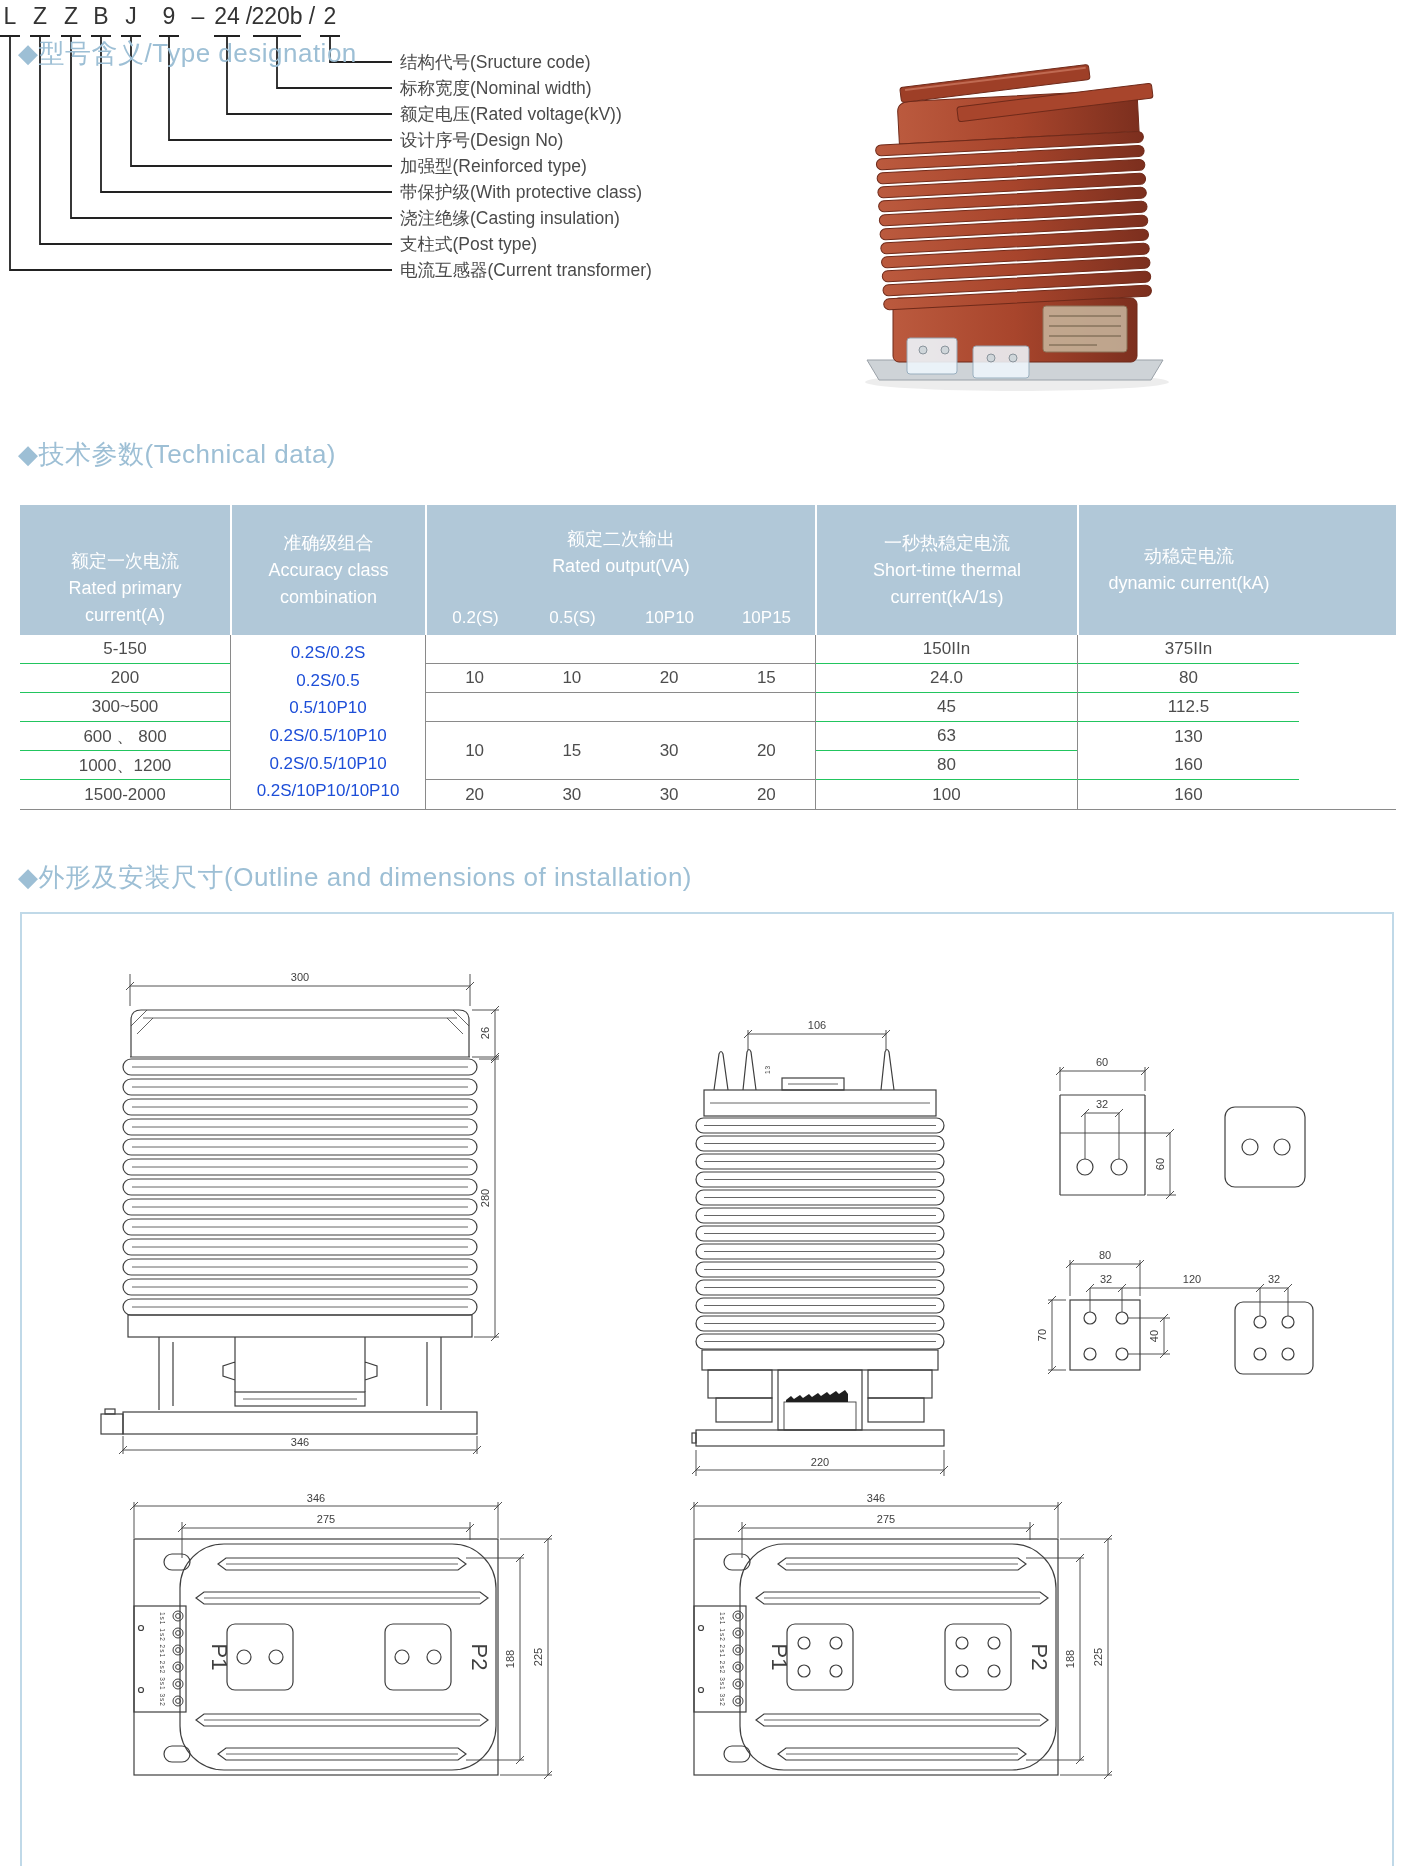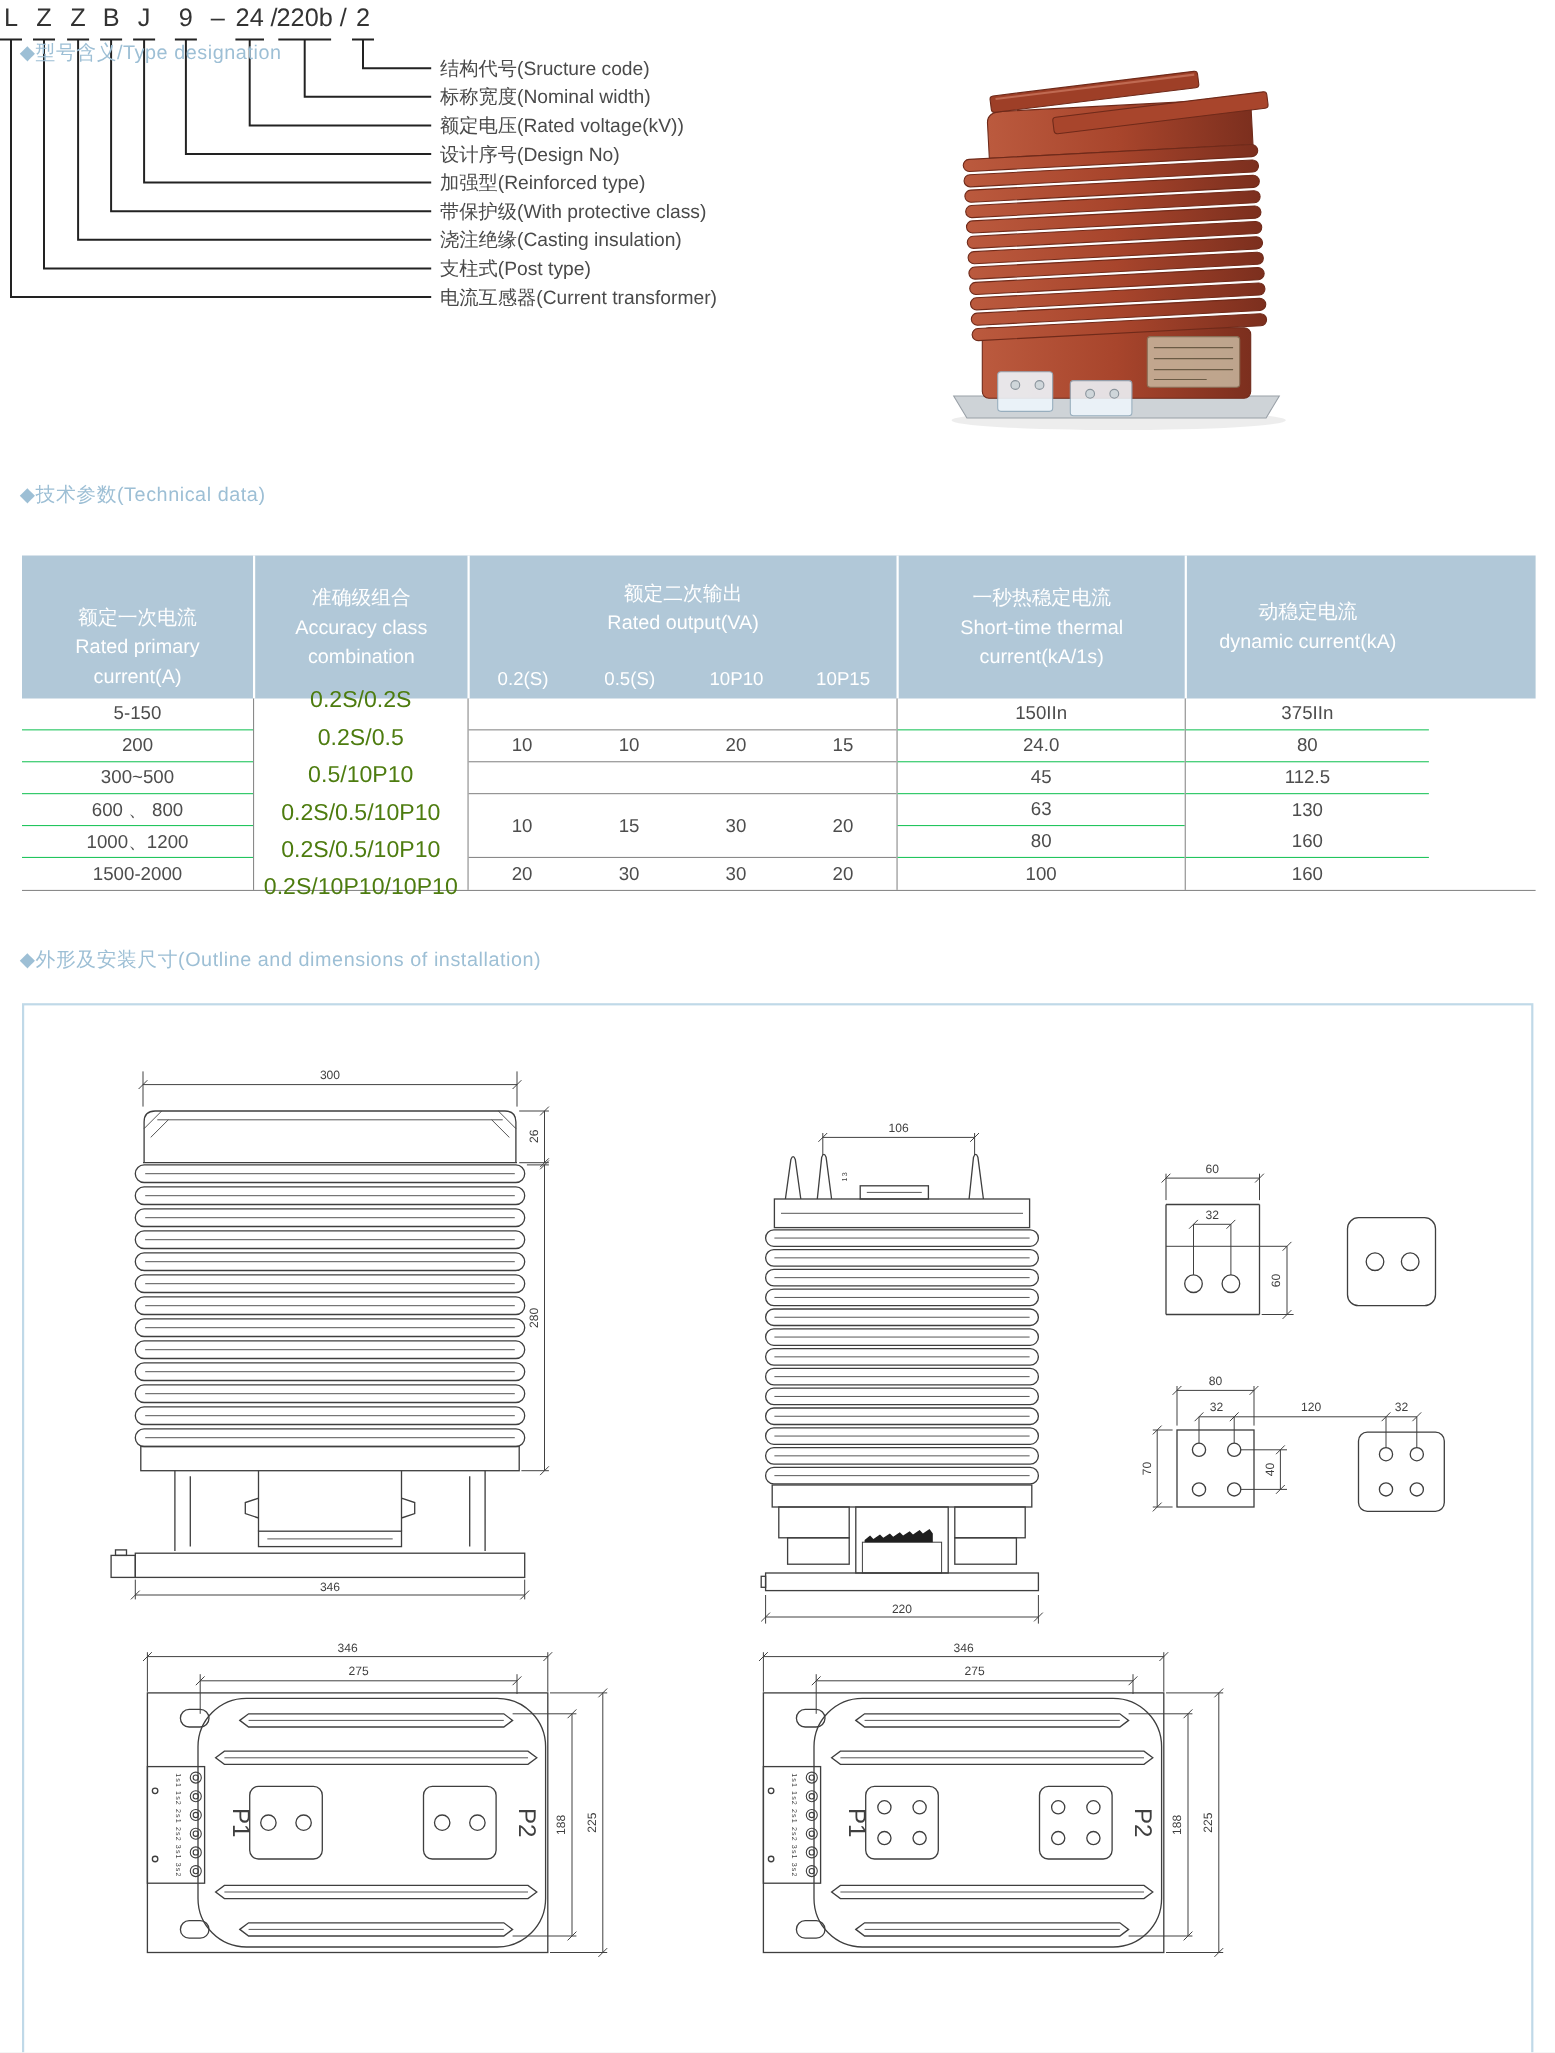--- a/index.html
+++ b/index.html
@@ -2,42 +2,42 @@
 <html><head>
 <meta charset="utf-8">
 <style>
   * { box-sizing: border-box; margin: 0; padding: 0; }
   html,body { background:#eee; }
   .page {
     position: relative; width: 1414px; height: 1866px; margin: 0 auto;
     background: #fff; font-family: "Liberation Sans", "DejaVu Sans", sans-serif;
     overflow: hidden;
   }
-  .sec-title { position:absolute; left:18px; font-size:18px; color:#9dbfd5; letter-spacing:.5px; }
+  .sec-title { position:absolute; left:18px; font-size:26px; color:#9dbfd5; letter-spacing:.5px; }
   .t1 { top:36px; } .t2 { top:437px; } .t3 { top:860px; }
 
   
   .table { position:absolute; left:20px; top:505px; width:1376px; }
   .thead { display:flex; background:#b1c8d8; color:#fff; height:130px; }
   .th { display:flex; align-items:center; justify-content:center; text-align:center;
         font-size:18px; line-height:1.5; white-space:pre-line; border-left:2px solid #fff; }
   .thead > .th:first-child { border-left:none;margin-top:37px; }
   .w1{width:210px;} .w2{width:195px;} .w3{width:390px;} .w4{width:262px;} .w5{width:222px;}
   .th-output { flex-direction:column; padding:0; }
   .th-main { flex:1; display:flex; align-items:center; justify-content:center; white-space:pre-line; }
   .subrow { height:34px; width:100%; display:flex;align-items:center; }
   .sub { flex:1; display:flex; align-items:center; justify-content:center; font-size:17px; }
   .tbody { display:flex; border-bottom:1px solid #8a8a8a; }
   .col + .col { border-left:1px solid #8a8a8a; }
   .cell { height:29px; display:flex; align-items:center; justify-content:center;
           font-size:17px; color:#4d4d4d; border-bottom:1px solid #22c55e; }
   .col .cell:last-child { border-bottom:none; }
   .cell.nb { border-bottom:none; }
   .acc-cell { height:174px; display:flex; align-items:center; justify-content:center;
-              text-align:center; white-space:pre-line; font-size:21px; line-height:1.62; color:#4d7c0f; }
+              text-align:center; white-space:pre-line; font-size:17px; line-height:1.62; color:#1d4ed8; }
   .orow { height:29px; display:flex; align-items:center; border-bottom:1px solid #8a8a8a; }
   .orow.tall { height:58px; }
   .col .orow:last-child { border-bottom:none; }
   .oval { flex:1; text-align:center; font-size:17px; color:#4d4d4d; }
 
   
   .draw-box { position:absolute; left:20px; top:912px; width:1374px; height:1142px;
               border:2px solid #c0d9e8; background:#fff; }
   .draw-box svg { position:absolute; }
   svg text { font-family:"Liberation Sans","DejaVu Sans",sans-serif; }

